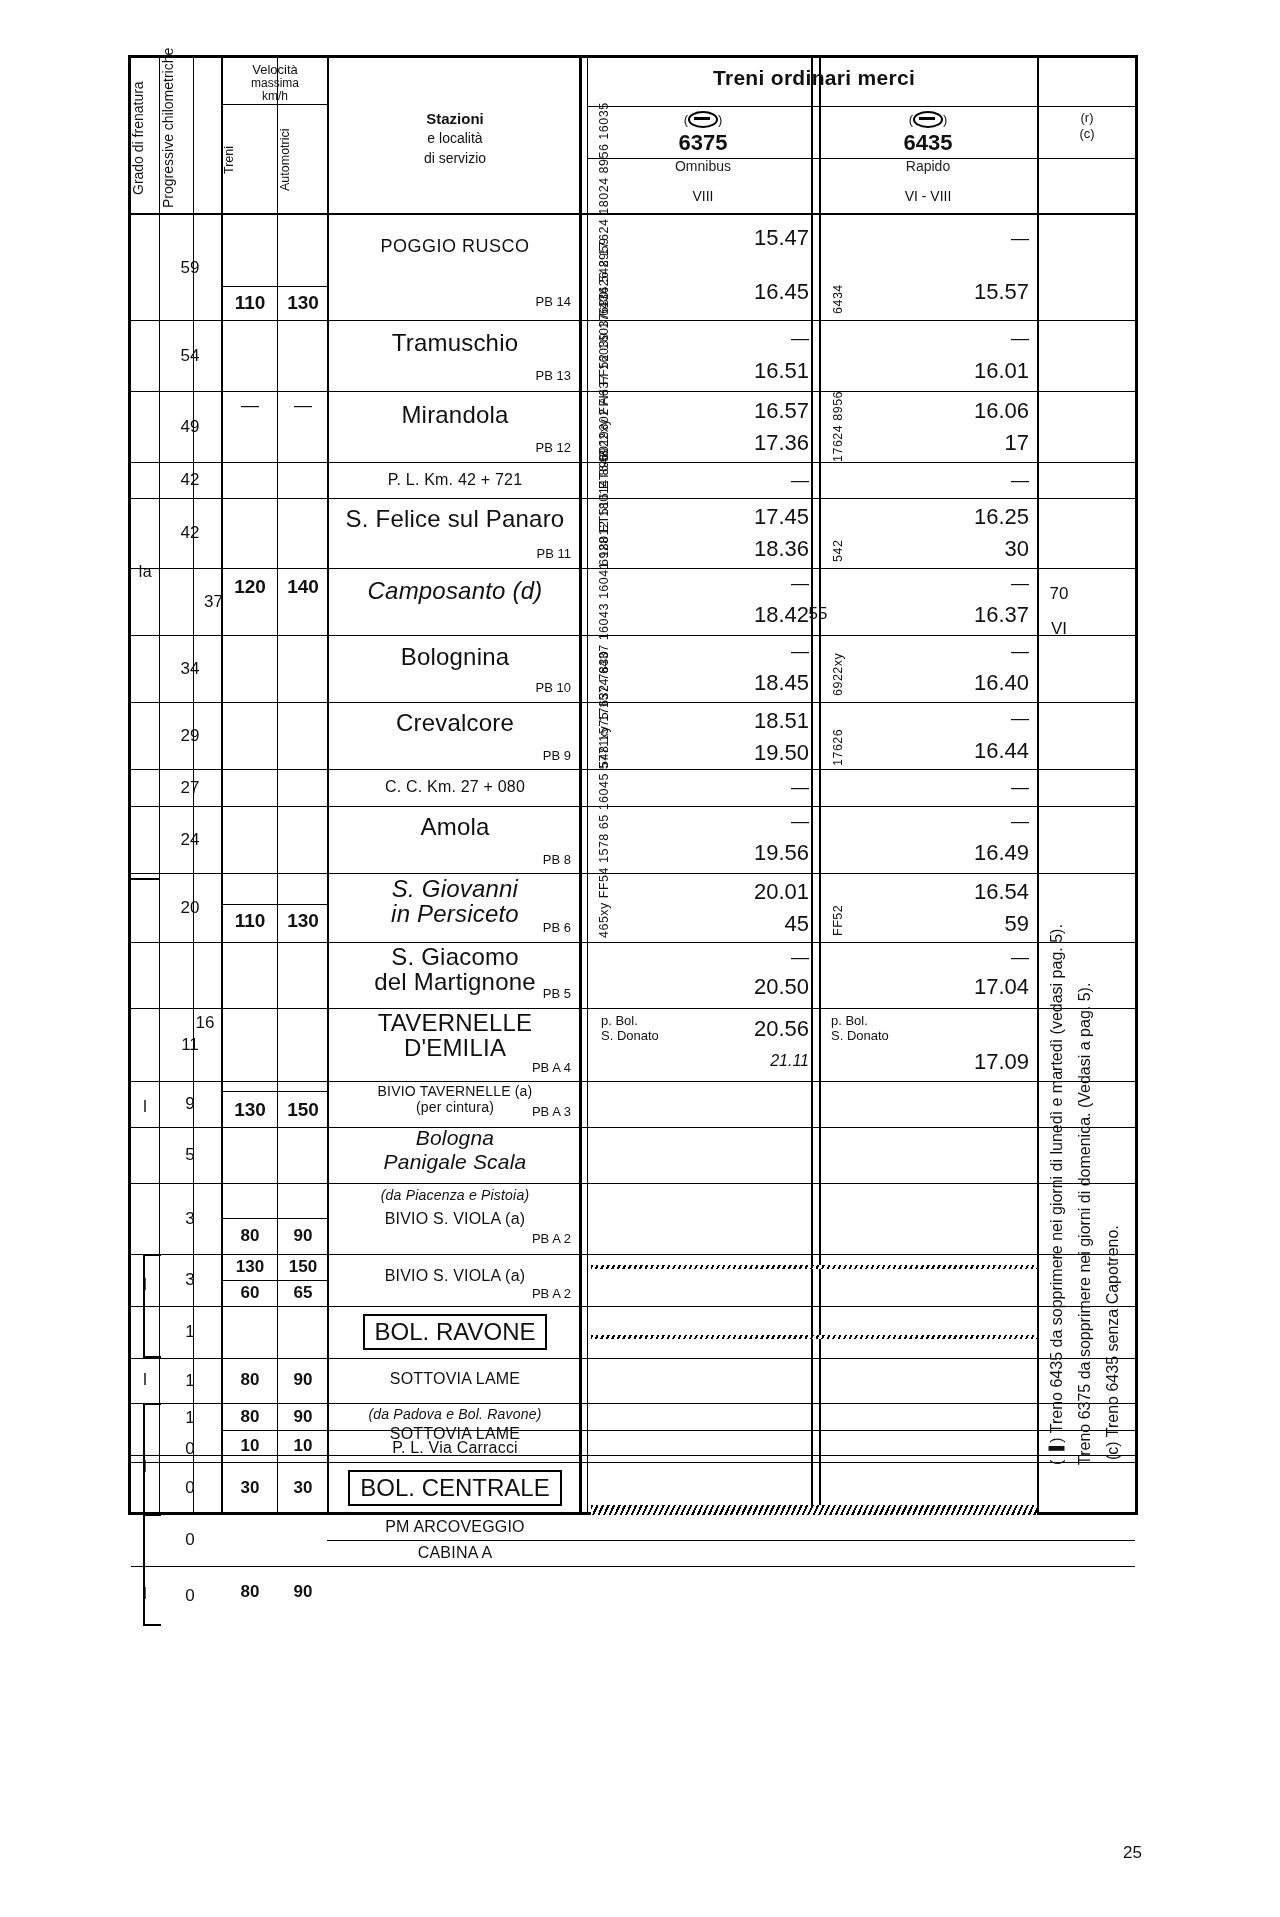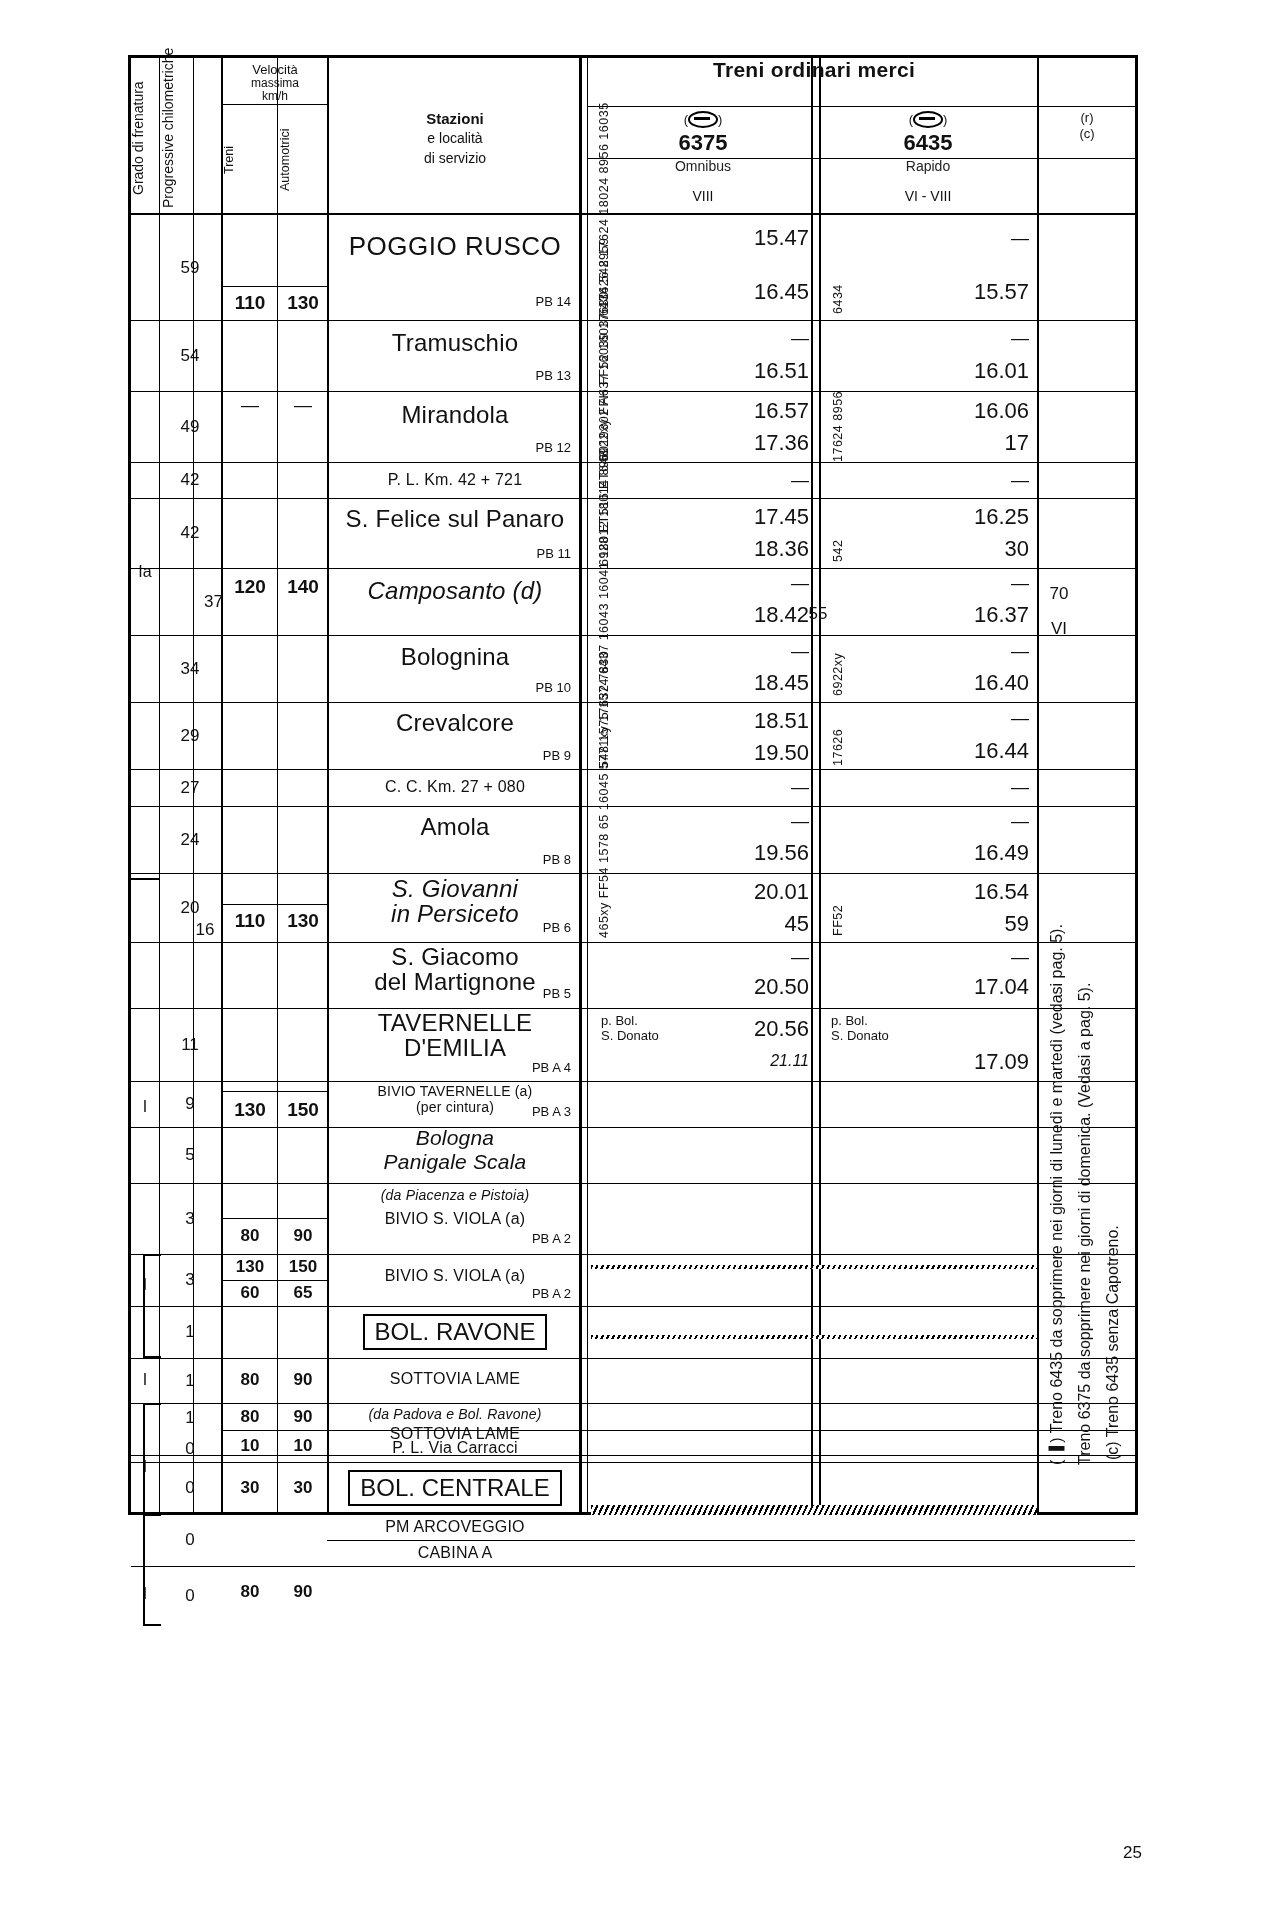--- a/index.html
+++ b/index.html
@@ -120,21 +120,21 @@
     font-size: 19px;
     font-weight: bold;
   }
   .speed.small { font-size: 17px; font-weight: bold;}
 
   .station {
     font-size: 24px;
     letter-spacing: .2px;
   }
   .station.big {
-    font-size: 26px;
+    font-size: 18px;
     letter-spacing: .5px;
   }
   .station.med { font-size: 21px; }
   .station.small { font-size: 16px; }
   .station.tiny { font-size: 14px; }
   .station.ital { font-style: italic; }
 
   .pb {
     position: absolute;
     font-size: 13px;
@@ -233,21 +233,21 @@
       <div class="hdr-cell" style="left:92px; top:18px; width:104px; height:14px; font-size:12px;">massima</div>
       <div class="hdr-cell" style="left:92px; top:31px; width:104px; height:14px; font-size:12px;">km/h</div>
 
       <div class="hdr-cell vert small" style="left:92px; top:52px; width:54px; height:100px;">Treni</div>
       <div class="hdr-cell vert small" style="left:148px; top:52px; width:48px; height:100px;">Automotrici</div>
 
       <div class="hdr-cell" style="left:200px; top:52px; width:248px; height:18px; font-size:15px; font-weight:bold;">Stazioni</div>
       <div class="hdr-cell" style="left:200px; top:72px; width:248px; height:18px; font-size:14px;">e località</div>
       <div class="hdr-cell" style="left:200px; top:92px; width:248px; height:18px; font-size:14px;">di servizio</div>
 
-      <div class="hdr-cell hdr-title" style="left:460px; top:0; width:446px; height:24px;">Treni  ordinari  merci</div>
+      <div class="hdr-cell hdr-title" style="left:460px; top:8px; width:446px; height:24px;">Treni  ordinari  merci</div>
 
       <div class="hdr-cell" style="left:460px; top:52px; width:224px; height:18px;">
         <span style="font-size:13px;">(</span><span class="oval"></span><span style="font-size:13px;">)</span>
       </div>
       <div class="hdr-cell train-num" style="left:460px; top:72px; width:224px; height:26px;">6375</div>
       <div class="hdr-cell train-kind" style="left:460px; top:100px; width:224px; height:20px;">Omnibus</div>
       <div class="hdr-cell" style="left:460px; top:130px; width:224px; height:20px; font-size:14px;">VIII</div>
 
       <div class="hdr-cell" style="left:690px; top:52px; width:214px; height:18px;">
         <span style="font-size:13px;">(</span><span class="oval"></span><span style="font-size:13px;">)</span>
@@ -378,21 +378,21 @@
     <div class="cell speed" style="left:92px; top:846px; width:54px; height:34px;">110</div>
     <div class="cell speed" style="left:148px; top:846px; width:48px; height:34px;">130</div>
     <div class="hrule" style="top:846px; left:90px; width:106px;"></div>
     <div class="vcodes" style="left:466px; top:818px; height:62px;">465xy   FF54   1578   65   16045   5771xy   17632   7830</div>
     <div class="vcodes" style="left:700px; top:824px; height:54px;">FF52</div>
     <div class="cell time" style="left:560px; top:817px; width:118px; height:34px; justify-content:flex-end;">20.01</div>
     <div class="cell time" style="left:560px; top:849px; width:118px; height:34px; justify-content:flex-end;">45</div>
     <div class="cell time" style="left:786px; top:817px; width:112px; height:34px; justify-content:flex-end;">16.54</div>
     <div class="cell time" style="left:786px; top:849px; width:112px; height:34px; justify-content:flex-end;">59</div>
 
-    <div class="cell km" style="left:28px; top:839px; width:56px; height:66px;padding-left:36px;">16</div>
+    <div class="cell km" style="left:28px; top:932px; width:56px; height:66px;padding-left:36px;">16</div>
     <div class="cell station" style="left:198px; top:886px; width:252px; height:60px; white-space:pre-line; line-height:1.05; text-align:center; display:block;">S. Giacomo
 del Martignone</div>
     <div class="pb" style="top:928px; right:564px;">PB 5</div>
     <div class="cell dash" style="left:560px; top:886px; width:118px; height:26px; justify-content:flex-end;">—</div>
     <div class="cell time" style="left:560px; top:912px; width:118px; height:34px; justify-content:flex-end;">20.50</div>
     <div class="cell dash" style="left:786px; top:886px; width:112px; height:26px; justify-content:flex-end;">—</div>
     <div class="cell time" style="left:786px; top:912px; width:112px; height:34px; justify-content:flex-end;">17.04</div>
 
     <div class="cell km" style="left:28px; top:950px; width:62px; height:73px;">11</div>
     <div class="cell station" style="left:198px; top:952px; width:252px; height:58px; white-space:pre-line; line-height:1.05; text-align:center; display:block; font-weight:normal;">TAVERNELLE

